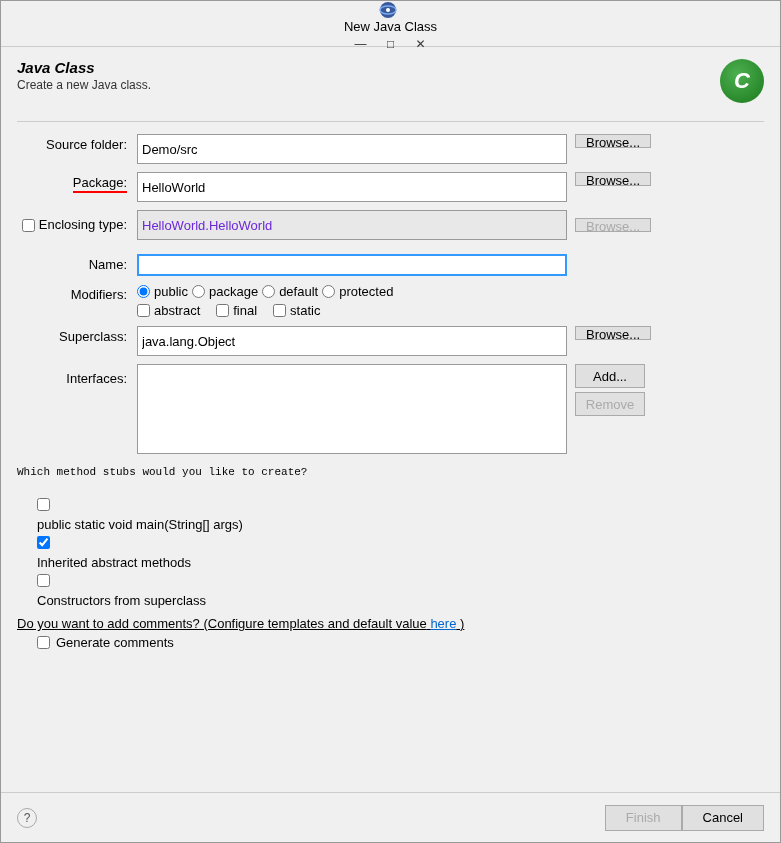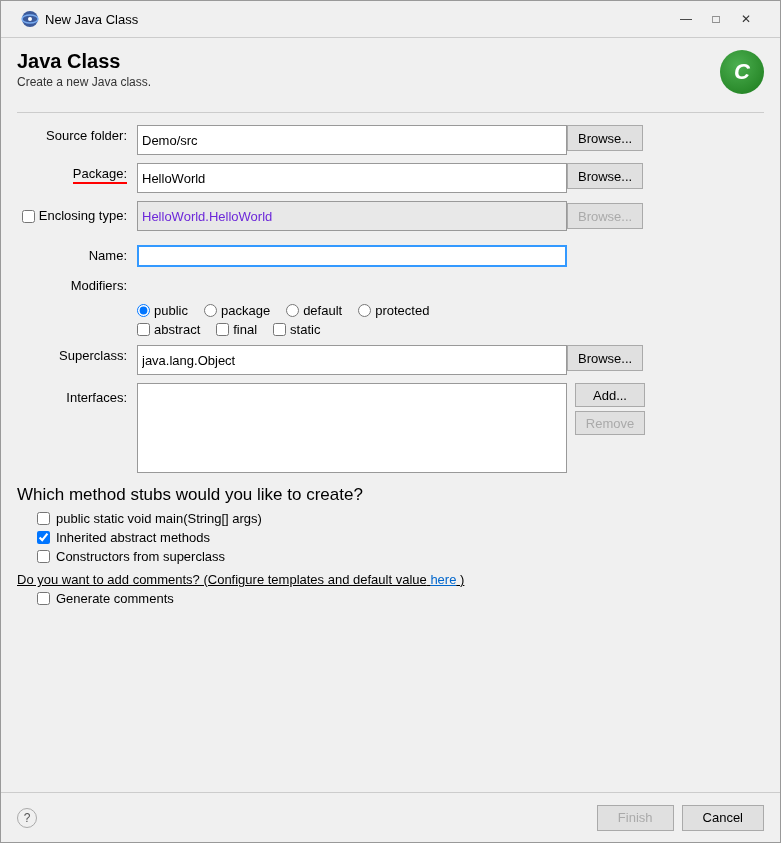--- a/index.html
+++ b/index.html
@@ -13,27 +13,28 @@
     }
     .window {
       width: 781px;
       height: 843px;
       background: #f0f0f0;
       border: 1px solid #999;
       display: flex;
       flex-direction: column;
     }
     .title-bar {
-      height: 37px;
+      height: 46px;
       background: #f0f0f0;
       border-bottom: 1px solid #ccc;
       display: flex;
       align-items: center;
-      padding: 0 20px;
+      padding: 0 8px;
       user-select: none;
+      flex-direction: column;
     }
     .title-bar-icon {
       width: 18px;
       height: 18px;
       margin-right: 6px;
     }
     .title-bar-text {
       flex: 1;
       font-size: 13px;
       font-weight: normal;
@@ -61,23 +62,24 @@
       flex-direction: column;
       padding: 12px 16px;
     }
     .header-row {
       display: flex;
       align-items: flex-start;
       justify-content: space-between;
       margin-bottom: 10px;
     }
     .header-title {
-      font-size: 20px;
+      font-size: 15px;
       font-weight: bold;
       color: #000;
+      font-style: italic;
     }
     .header-subtitle {
       font-size: 12px;
       color: #333;
       margin-top: 2px;
     }
     .eclipse-icon {
       width: 44px;
       height: 44px;
       border-radius: 50%;
@@ -121,26 +123,27 @@
       padding: 0 4px;
       font-size: 13px;
       outline: none;
     }
     .input-wide { width: 430px; }
     .input-disabled {
       background: #e8e8e8;
       color: #6d28d9;
     }
     .browse-btn {
-      height: 26px;
+      height: 14px;
       padding: 0 10px;
       background: #e0e0e0;
       border: 1px solid #aaa;
       cursor: pointer;
       font-size: 13px;
+      margin-left: 8px;
     }
     .browse-btn:disabled {
       color: #aaa;
       cursor: default;
     }
     .enclosing-row {
       display: flex;
       align-items: center;
       margin-bottom: 8px;
     }
@@ -158,23 +161,22 @@
       outline: none;
     }
 
     .modifiers-section {
       display: flex;
       flex-direction: column;
     }
     .radio-row {
       display: flex;
       align-items: center;
-      gap: 16px;
+      gap: 4px;
       margin-bottom: 4px;
-      margin-top: 28px;
     }
     .radio-item {
       display: flex;
       align-items: center;
       gap: 4px;
       cursor: pointer;
     }
     .radio-item input[type="radio"] {
       margin: 0;
     }
@@ -212,33 +214,35 @@
     }
     .iface-btn:disabled {
       color: #aaa;
       cursor: default;
     }
 
     .stubs-section {
       margin-top: 12px;
     }
     .stubs-title {
-      margin-bottom: 6px;
-      font-size: 17px;
+      margin-bottom: 20px;
+      font-size: 11px;
+      font-family: Liberation Mono, monospace;
     }
     .stubs-items {
       margin-left: 20px;
       display: flex;
       flex-direction: column;
       gap: 4px;
     }
     .stub-item {
       display: flex;
-      align-items: center;
+      align-items: flex-start;
       gap: 6px;
+      flex-direction: column;
     }
     .stub-item input[type="checkbox"] {
       margin: 0;
     }
 
     .comments-section {
       margin-top: 8px;
     }
     .comments-text {
       font-size: 13px;
@@ -273,21 +277,20 @@
       border-radius: 50%;
       display: flex;
       align-items: center;
       justify-content: center;
       font-size: 12px;
       cursor: pointer;
       color: #555;
     }
     .action-buttons {
       display: flex;
-      gap: 8px;
     }
     .action-btn {
       height: 26px;
       padding: 0 20px;
       background: #e0e0e0;
       border: 1px solid #aaa;
       cursor: pointer;
       font-size: 13px;
     }
     .action-btn:disabled {

